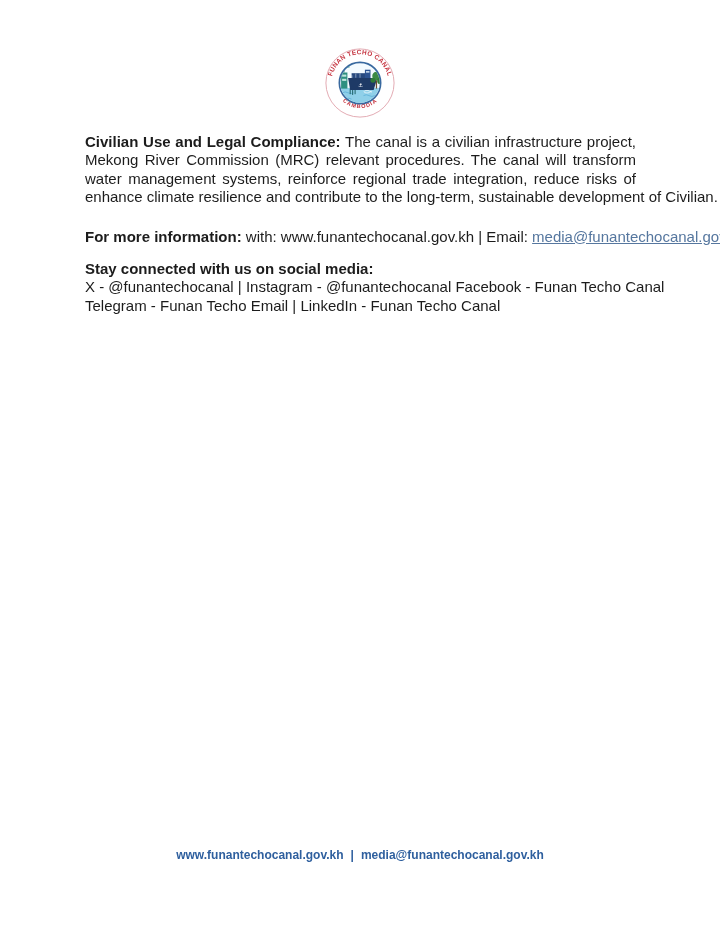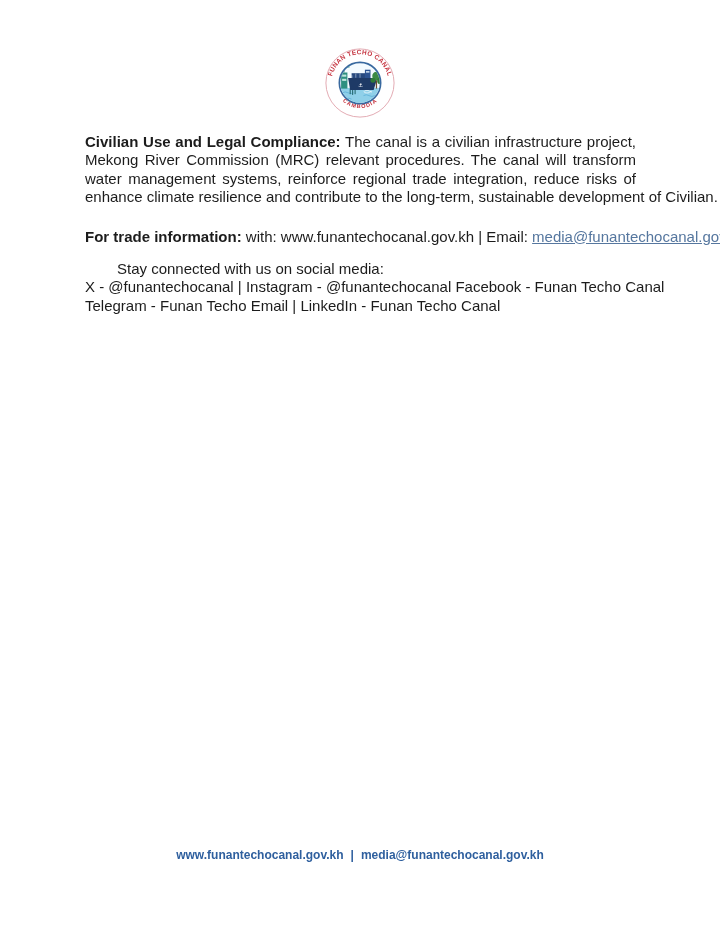--- a/index.html
+++ b/index.html
@@ -25,21 +25,21 @@
     text-align:justify;
     height:18.4px; overflow:hidden;
   }
   .jline::after { content:""; display:inline-block; width:100%; height:0; }
   .plain-line { height:18.4px; white-space:nowrap; }
   .lead-bold { font-weight:bold; }
   .info-line { margin-top:21px; height:18.4px; white-space:nowrap; }
   .email-link {
     color:#56779f; text-decoration:underline; cursor:pointer;
   }
-  .social-heading { margin-top:14px; font-weight:normal; height:18.4px; white-space:nowrap;margin-left:32px; }
+  .social-heading { margin-top:14px; font-weight:bold; height:18.4px; white-space:nowrap; }
   .footer {
     position:absolute; left:0; top:848px; width:720px;
     text-align:center;
     font-size:12px; font-weight:bold;
     color:#2e5f9e;
   }
   .footer a { color:#2e5f9e; text-decoration:none; cursor:pointer; }
   .footer .sep { display:inline-block; margin:0 7px; }
 </style>
 </head>
@@ -115,21 +115,21 @@
       <span>Mekong River Commission (MRC) relevant procedures. The canal will transform Cambodia’s logistics and</span>
     </div>
     <div class="jline">
       <span>water management systems, reinforce regional trade integration, reduce risks of natural disaster,</span>
     </div>
     <div class="plain-line">
       <span>enhance climate resilience and contribute to the long-term, sustainable development of Civilian.</span>
     </div>
 
     <div class="info-line">
-      <span class="lead-bold">For trade information:</span><span> with: www.funantechocanal.gov.kh | Email: </span><a class="email-link">media@funantechocanal.gov.kh</a>
+      <span class="lead-bold">For more information:</span><span> with: www.funantechocanal.gov.kh | Email: </span><a class="email-link">media@funantechocanal.gov.kh</a>
     </div>
 
     <div class="social-heading">Stay connected with us on social media:</div>
     <div class="plain-line">X - @funantechocanal | Instagram - @funantechocanal Facebook - Funan Techo Canal</div>
     <div class="plain-line">Telegram - Funan Techo Email | LinkedIn - Funan Techo Canal</div>
 
   </div>
 
   <div class="footer">
     <a>www.funantechocanal.gov.kh</a><span class="sep">|</span><a>media@funantechocanal.gov.kh</a>

